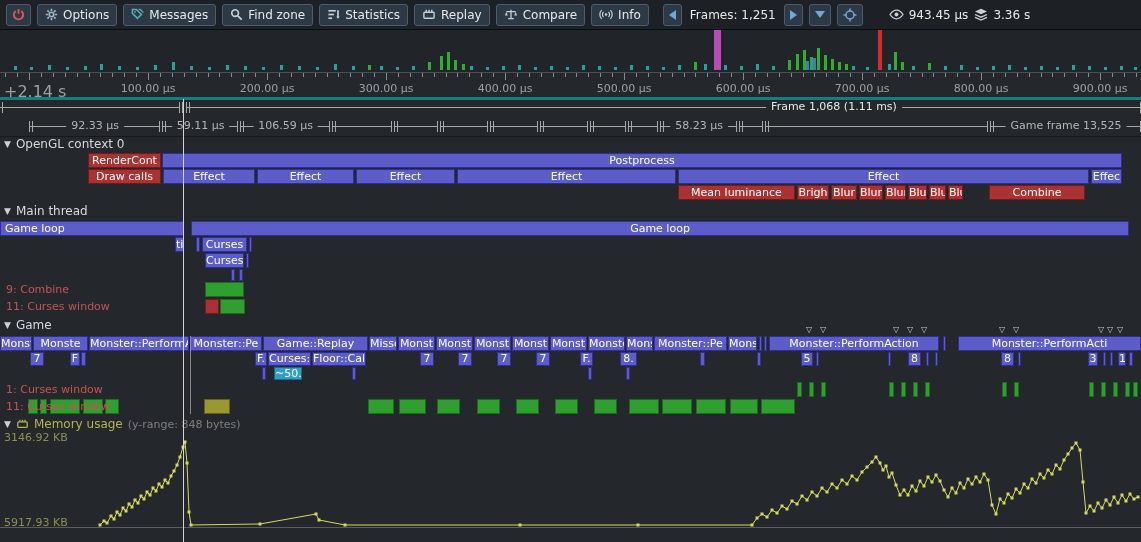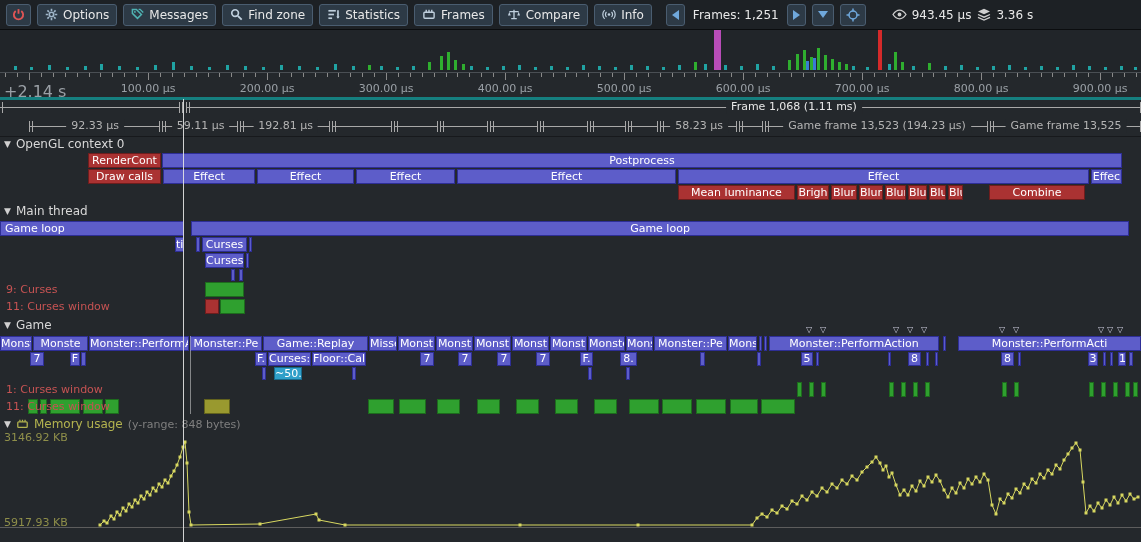--- a/index.html
+++ b/index.html
@@ -115,21 +115,21 @@
         </svg>
       <span>Statistics</span>
     </button>
     <button class="btn">
       <svg width="14" height="13" viewBox="0 0 15 14">
           <rect x="2" y="4.5" width="11" height="6.5" rx="1" fill="none" stroke="#c0d0de" stroke-width="1.5"></rect>
           <g stroke="#c0d0de" stroke-width="1.5">
             <path d="M4.5 4.5V2M7.5 4.5V2M10.5 4.5V2"></path>
           </g>
         </svg>
-      <span>Frames</span>
+      <span>Replay</span>
     </button>
     <button class="btn">
       <svg width="14" height="13" viewBox="0 0 15 14">
           <g stroke="#c0d0de" stroke-width="1.4" fill="none">
             <path d="M7.5 2v9M4.5 11.5h6M2.5 4h10"></path>
           </g>
           <path d="M2.5 4L1 8h3z" fill="#c0d0de"></path>
           <path d="M12.5 4L11 8h3z" fill="#c0d0de"></path>
         </svg>
       <span>Compare</span>
@@ -406,39 +406,39 @@
     <div class="rlabel" style="left: 981px; top: 82px;">800.00 µs</div>
     <div class="rlabel" style="left: 1100px; top: 82px;">900.00 µs</div>
     <div class="fline" style="left: 0px; top: 107px; width: 180px;"></div>
     <div class="fsep" style="left: 2px; top: 102px;"></div>
     <div class="fsep" style="left: 179px; top: 102px;"></div>
     <div class="fsep" style="left: 182px; top: 102px;"></div>
     <div class="fline" style="left: 187px; top: 107px; width: 954px;"></div>
     <div class="fsep" style="left: 186px; top: 102px;"></div>
     <div class="fsep" style="left: 189px; top: 102px;"></div>
     <div class="fsep" style="left: 1140px; top: 102px;"></div>
-    <div class="flabel" style="left: 794px; top: 100px;">Frame 1,068 (1.11 ms)</div>
+    <div class="flabel" style="left: 834px; top: 100px;">Frame 1,068 (1.11 ms)</div>
     <div class="fline" style="left: 30px; top: 126px; width: 130px;"></div>
     <div class="fsep" style="left: 29px; top: 121px;"></div>
     <div class="fsep" style="left: 32px; top: 121px;"></div>
     <div class="fsep" style="left: 159px; top: 121px;"></div>
     <div class="fsep" style="left: 162px; top: 121px;"></div>
     <div class="flabel sub" style="left: 95px; top: 119px;">92.33 µs</div>
     <div class="fline" style="left: 163px; top: 126px; width: 75px;"></div>
     <div class="fsep" style="left: 162px; top: 121px;"></div>
     <div class="fsep" style="left: 165px; top: 121px;"></div>
     <div class="fsep" style="left: 237px; top: 121px;"></div>
     <div class="fsep" style="left: 240px; top: 121px;"></div>
     <div class="flabel sub" style="left: 200.5px; top: 119px;">59.11 µs</div>
     <div class="fline" style="left: 241px; top: 126px; width: 89px;"></div>
     <div class="fsep" style="left: 240px; top: 121px;"></div>
     <div class="fsep" style="left: 243px; top: 121px;"></div>
     <div class="fsep" style="left: 329px; top: 121px;"></div>
     <div class="fsep" style="left: 332px; top: 121px;"></div>
-    <div class="flabel sub" style="left: 285.5px; top: 119px;">192.81 µs</div>
+    <div class="flabel sub" style="left: 285.5px; top: 119px;">106.59 µs</div>
     <div class="fline" style="left: 333px; top: 126px; width: 59px;"></div>
     <div class="fsep" style="left: 332px; top: 121px;"></div>
     <div class="fsep" style="left: 335px; top: 121px;"></div>
     <div class="fsep" style="left: 391px; top: 121px;"></div>
     <div class="fsep" style="left: 394px; top: 121px;"></div>
     <div class="fline" style="left: 395px; top: 126px; width: 43px;"></div>
     <div class="fsep" style="left: 394px; top: 121px;"></div>
     <div class="fsep" style="left: 397px; top: 121px;"></div>
     <div class="fsep" style="left: 437px; top: 121px;"></div>
     <div class="fsep" style="left: 440px; top: 121px;"></div>
@@ -476,21 +476,20 @@
     <div class="fline" style="left: 740px; top: 126px; width: 23px;"></div>
     <div class="fsep" style="left: 739px; top: 121px;"></div>
     <div class="fsep" style="left: 742px; top: 121px;"></div>
     <div class="fsep" style="left: 762px; top: 121px;"></div>
     <div class="fsep" style="left: 765px; top: 121px;"></div>
     <div class="fline" style="left: 766px; top: 126px; width: 222px;"></div>
     <div class="fsep" style="left: 765px; top: 121px;"></div>
     <div class="fsep" style="left: 768px; top: 121px;"></div>
     <div class="fsep" style="left: 987px; top: 121px;"></div>
     <div class="fsep" style="left: 990px; top: 121px;"></div>
-    <div class="flabel sub" style="left: 877px; top: 119px;">Game frame 13,523 (194.23 µs)</div>
     <div class="fline" style="left: 991px; top: 126px; width: 150px;"></div>
     <div class="fsep" style="left: 990px; top: 121px;"></div>
     <div class="fsep" style="left: 993px; top: 121px;"></div>
     <div class="fsep" style="left: 1140px; top: 121px;"></div>
     <div class="flabel sub" style="left: 1066px; top: 119px;">Game frame 13,525</div>
     <div class="zone z-red" style="left: 88px; top: 153px; width: 73px; height: 15px; line-height: 13px;">RenderCont</div>
     <div class="zone z-purple" style="left: 162px; top: 153px; width: 960px; height: 15px; line-height: 13px;">Postprocess</div>
     <div class="zone z-red" style="left: 88px; top: 169px; width: 73px; height: 15px; line-height: 13px;">Draw calls</div>
     <div class="zone z-purple" style="left: 163px; top: 169px; width: 92px; height: 15px; line-height: 13px;">Effect</div>
     <div class="zone z-purple" style="left: 257px; top: 169px; width: 97px; height: 15px; line-height: 13px;">Effect</div>
@@ -573,21 +572,21 @@
     <div class="marker" style="left: 820px; top: 326px;">▽</div>
     <div class="marker" style="left: 893px; top: 326px;">▽</div>
     <div class="marker" style="left: 907px; top: 326px;">▽</div>
     <div class="marker" style="left: 921px; top: 326px;">▽</div>
     <div class="marker" style="left: 999px; top: 326px;">▽</div>
     <div class="marker" style="left: 1013px; top: 326px;">▽</div>
     <div class="marker" style="left: 1098px; top: 326px;">▽</div>
     <div class="marker" style="left: 1107px; top: 326px;">▽</div>
     <div class="marker" style="left: 1117px; top: 326px;">▽</div>
     <div class="zone z-green" style="left: 205px; top: 282px; width: 39px; height: 15px;"></div>
-    <div class="plot-label" style="top: 283px;">9: Curses</div>
+    <div class="plot-label" style="top: 283px;">9: Combine</div>
     <div class="zone z-red" style="left: 205px; top: 299px; width: 14px; height: 15px;"></div>
     <div class="zone z-green" style="left: 220px; top: 299px; width: 25px; height: 15px;"></div>
     <div class="plot-label" style="top: 300px;">11: Curses window</div>
     <div class="zone z-green" style="left: 797px; top: 382px; width: 5px; height: 15px;"></div>
     <div class="zone z-green" style="left: 809px; top: 382px; width: 5px; height: 15px;"></div>
     <div class="zone z-green" style="left: 821px; top: 382px; width: 5px; height: 15px;"></div>
     <div class="zone z-green" style="left: 889px; top: 382px; width: 5px; height: 15px;"></div>
     <div class="zone z-green" style="left: 901px; top: 382px; width: 5px; height: 15px;"></div>
     <div class="zone z-green" style="left: 913px; top: 382px; width: 5px; height: 15px;"></div>
     <div class="zone z-green" style="left: 925px; top: 382px; width: 5px; height: 15px;"></div>

